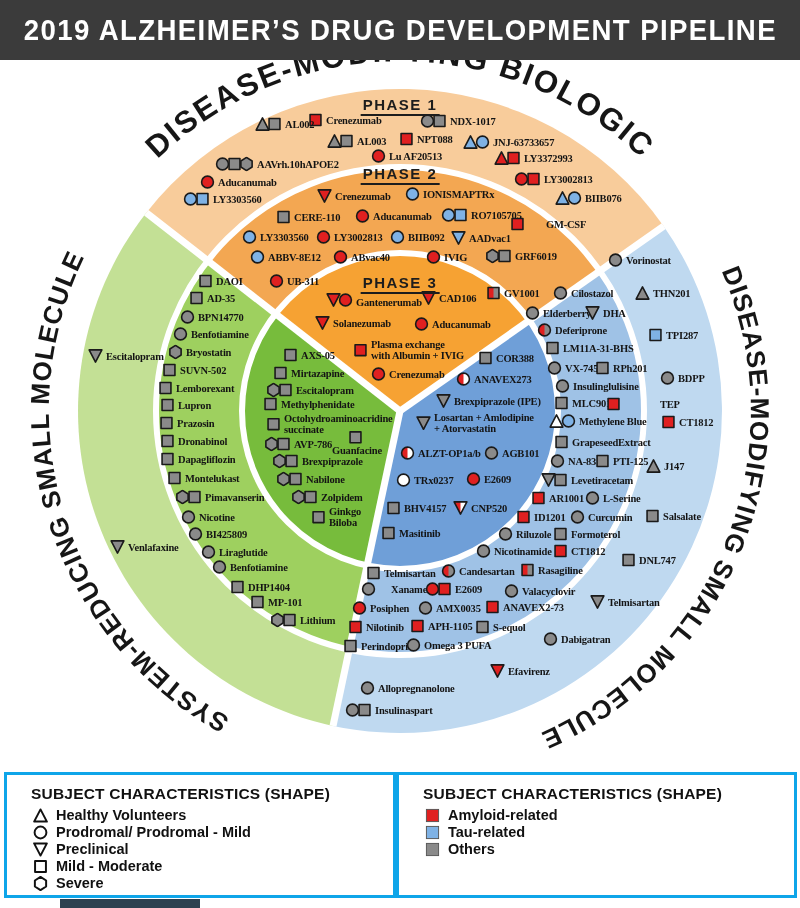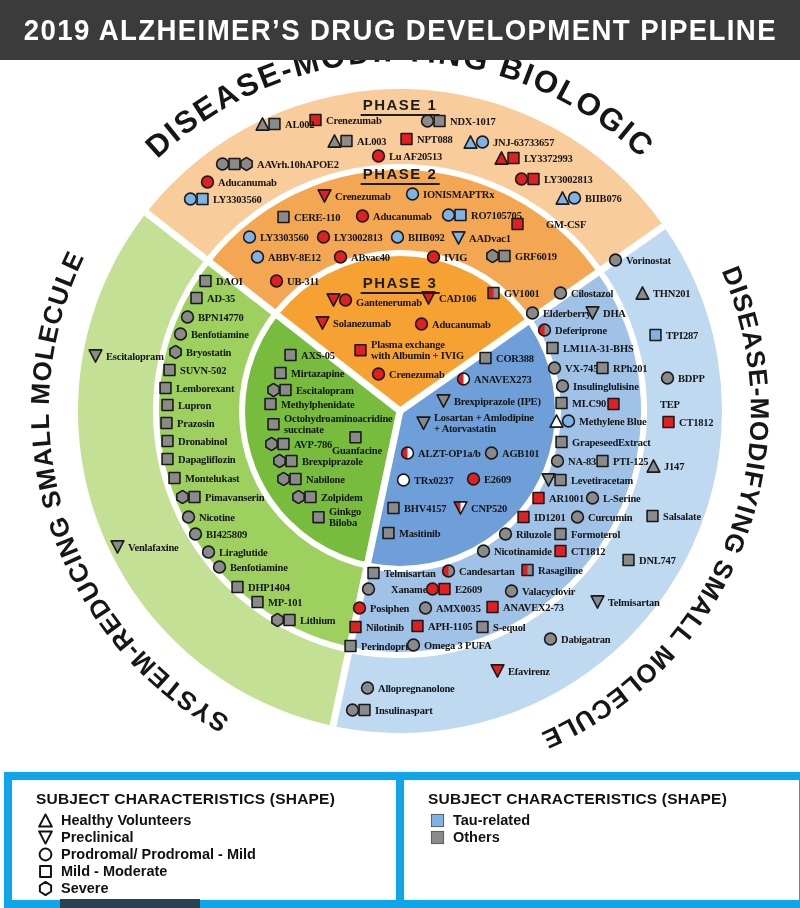--- a/index.html
+++ b/index.html
@@ -19,21 +19,21 @@
   .drug-item svg{display:block;flex:0 0 auto;}
   .drug-item svg + svg{margin-left:-3px;}
   .drug-item .lbl{margin-left:3px;}
   .phase-label{position:absolute;transform:translateX(-50%);font-weight:bold;font-size:15px;
                letter-spacing:1.5px;color:#1d1d1d;border-bottom:2.5px solid #1d1d1d;
                padding:0 2px 1px 2px;white-space:nowrap;}
   .arc-title{font-weight:bold;fill:#161616;}
   .arc-top{font-size:31px;letter-spacing:2px;}
   .arc-side{font-size:26px;letter-spacing:1px;}
   
-  .legend-box{position:absolute;top:772px;height:120px;background:#fff;border:8px solid #0ea5e9;}
+  .legend-box{position:absolute;top:772px;height:120px;background:#fff;border:3px solid #0ea5e9;}
   #legend-shape{left:4px;width:386px;}
   #legend-color{left:396px;width:395px;}
   .legend-title{font-size:15.5px;font-weight:bold;color:#111;margin:10px 0 4px 24px;
                 letter-spacing:0.2px;}
   .legend-row{display:flex;align-items:center;margin:1px 0 1px 26px;font-size:14.5px;
               font-weight:bold;color:#111;}
   .legend-row svg{margin-right:8px;flex:0 0 auto;}
   .bottom-bar{position:absolute;left:60px;top:899px;width:140px;height:9px;background:#2c4150;}
 </style>
 </head>
@@ -546,49 +546,55 @@
     <div class="legend-title">SUBJECT CHARACTERISTICS (SHAPE)</div>
     <div class="legend-items">
         <div class="legend-row">
           <svg width="15" height="15" viewBox="0 0 16 16">
             <polygon points="8,1.5 14.8,14.5 1.2,14.5" fill="none" stroke="#111" stroke-width="2.1" stroke-linejoin="round"></polygon>
           </svg>
           <span>Healthy Volunteers</span>
         </div>
         <div class="legend-row">
           <svg width="15" height="15" viewBox="0 0 16 16">
+            <circle cx="8" cy="8" r="6.3" fill="none" stroke="#111" stroke-width="2.1" stroke-linejoin="round"></circle>
+          </svg>
+          <span>Prodromal/ Prodromal - Mild</span>
+        </div>
+        <div class="legend-row">
+          <svg width="15" height="15" viewBox="0 0 16 16">
             <polygon points="1.2,1.5 14.8,1.5 8,14.5" fill="none" stroke="#111" stroke-width="2.1" stroke-linejoin="round"></polygon>
           </svg>
           <span>Preclinical</span>
-        </div>
-        <div class="legend-row">
-          <svg width="15" height="15" viewBox="0 0 16 16">
-            <circle cx="8" cy="8" r="6.3" fill="none" stroke="#111" stroke-width="2.1" stroke-linejoin="round"></circle>
-          </svg>
-          <span>Prodromal/ Prodromal - Mild</span>
         </div>
         <div class="legend-row">
           <svg width="15" height="15" viewBox="0 0 16 16">
             <rect x="2.2" y="2.2" width="11.6" height="11.6" fill="none" stroke="#111" stroke-width="2.1" stroke-linejoin="round"></rect>
           </svg>
           <span>Mild - Moderate</span>
         </div>
         <div class="legend-row">
           <svg width="15" height="15" viewBox="0 0 16 16">
             <polygon points="8,1 14,4.8 14,11.2 8,15 2,11.2 2,4.8" fill="none" stroke="#111" stroke-width="2.1" stroke-linejoin="round"></polygon>
           </svg>
           <span>Severe</span>
         </div>
       </div>
   </div>
   <div class="legend-box" id="legend-color">
     <div class="legend-title">SUBJECT CHARACTERISTICS (SHAPE)</div>
     <div class="legend-items">
         <div class="legend-row">
           <svg width="15" height="15" viewBox="0 0 16 16">
+            <rect x="1.5" y="1.5" width="13" height="13" fill="#E02020" stroke="#555" stroke-width="1"></rect>
+          </svg>
+          <span>Amyloid-related</span>
+        </div>
+        <div class="legend-row">
+          <svg width="15" height="15" viewBox="0 0 16 16">
             <rect x="1.5" y="1.5" width="13" height="13" fill="#7FB2E5" stroke="#555" stroke-width="1"></rect>
           </svg>
           <span>Tau-related</span>
         </div>
         <div class="legend-row">
           <svg width="15" height="15" viewBox="0 0 16 16">
             <rect x="1.5" y="1.5" width="13" height="13" fill="#8A8A8A" stroke="#555" stroke-width="1"></rect>
           </svg>
           <span>Others</span>
         </div>

